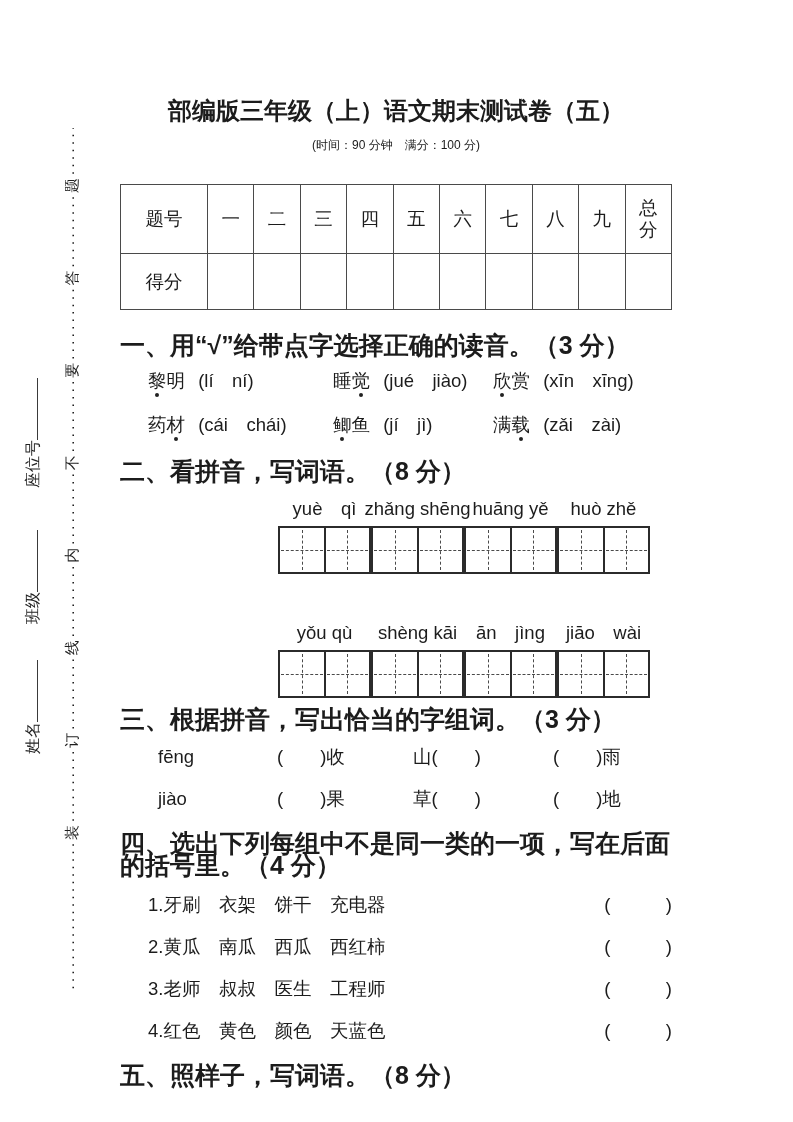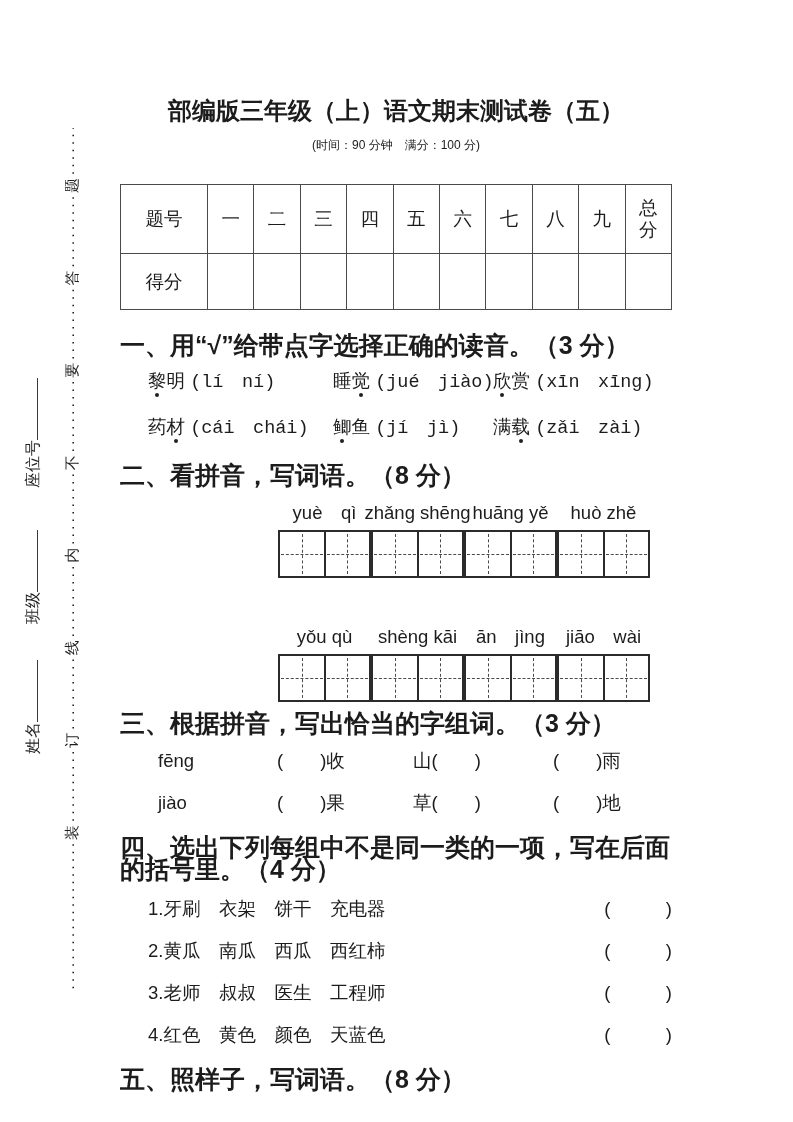--- a/index.html
+++ b/index.html
@@ -43,21 +43,21 @@
   .sec4 { margin-top:22px; }
   .sec5 { margin-top:22px; }
 
   
   .s1grid { margin-top:14px; padding-left:28px; display:grid;
             grid-template-columns:185px 160px auto; row-gap:22px; }
   .s1item { white-space:nowrap; }
   .du { position:relative; display:inline-block; }
   .du::after { content:""; position:absolute; left:50%; margin-left:-2px; bottom:-5px;
                width:4px; height:4px; border-radius:50%; background:#222; }
-  .opts { margin-left:0;font-family:Liberation Mono, monospace; }
+  .opts { margin-left:8px; }
 
   
   .wordrow { display:flex; justify-content:flex-end; padding-left:28px; padding-right:22px; }
   .wr1 { margin-top:16px; }
   .wr2 { margin-top:48px; }
   .wb { width:93px; }
   .py { width:133px; margin-left:-20px; text-align:center; white-space:nowrap; margin-bottom:6px; }
   .tzg { width:93px; height:48px; border:2px solid #2b2b2b; box-sizing:border-box;
          display:flex; margin:0 auto; background:#fff; }
   .tzg .cell { position:relative; flex:1; }

